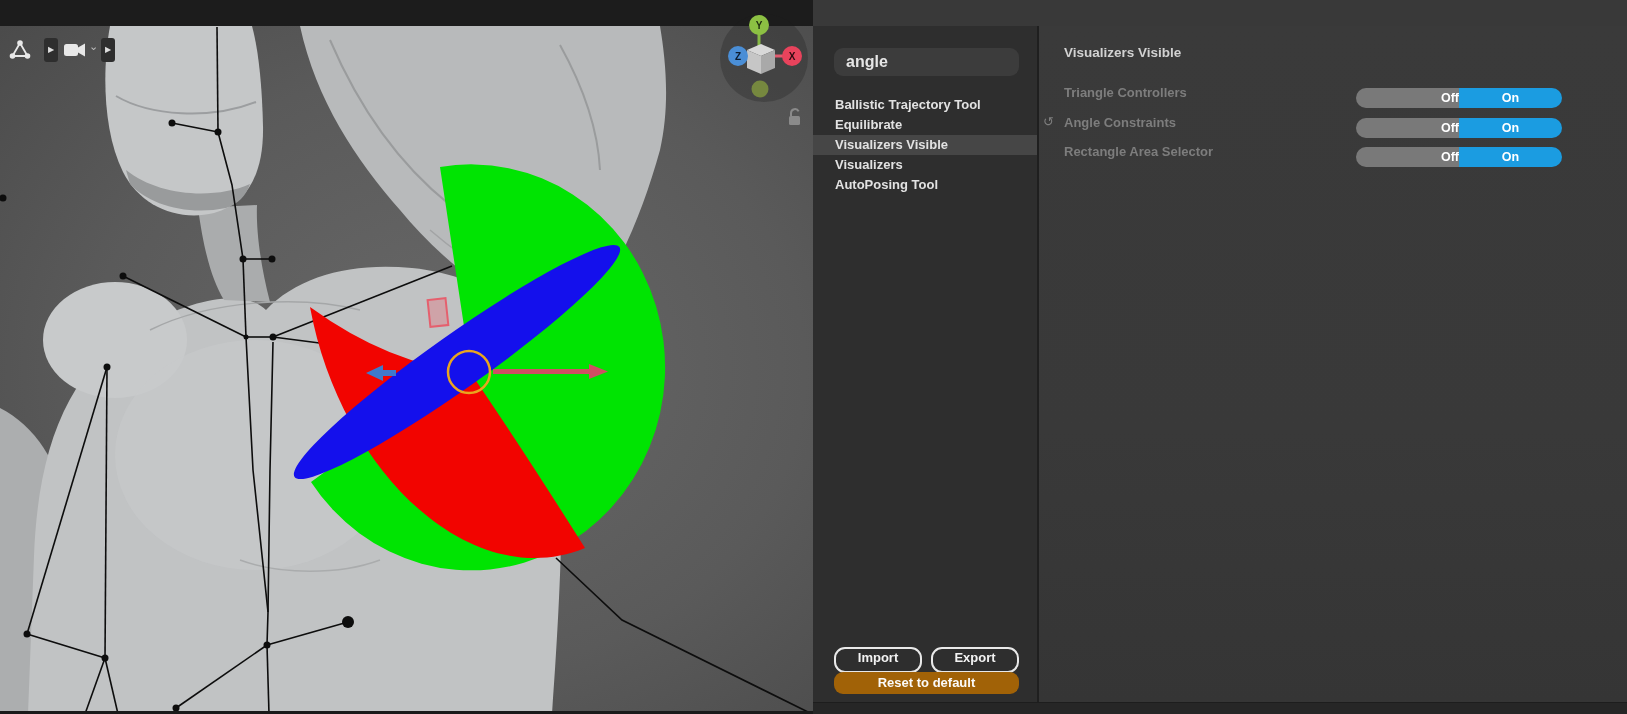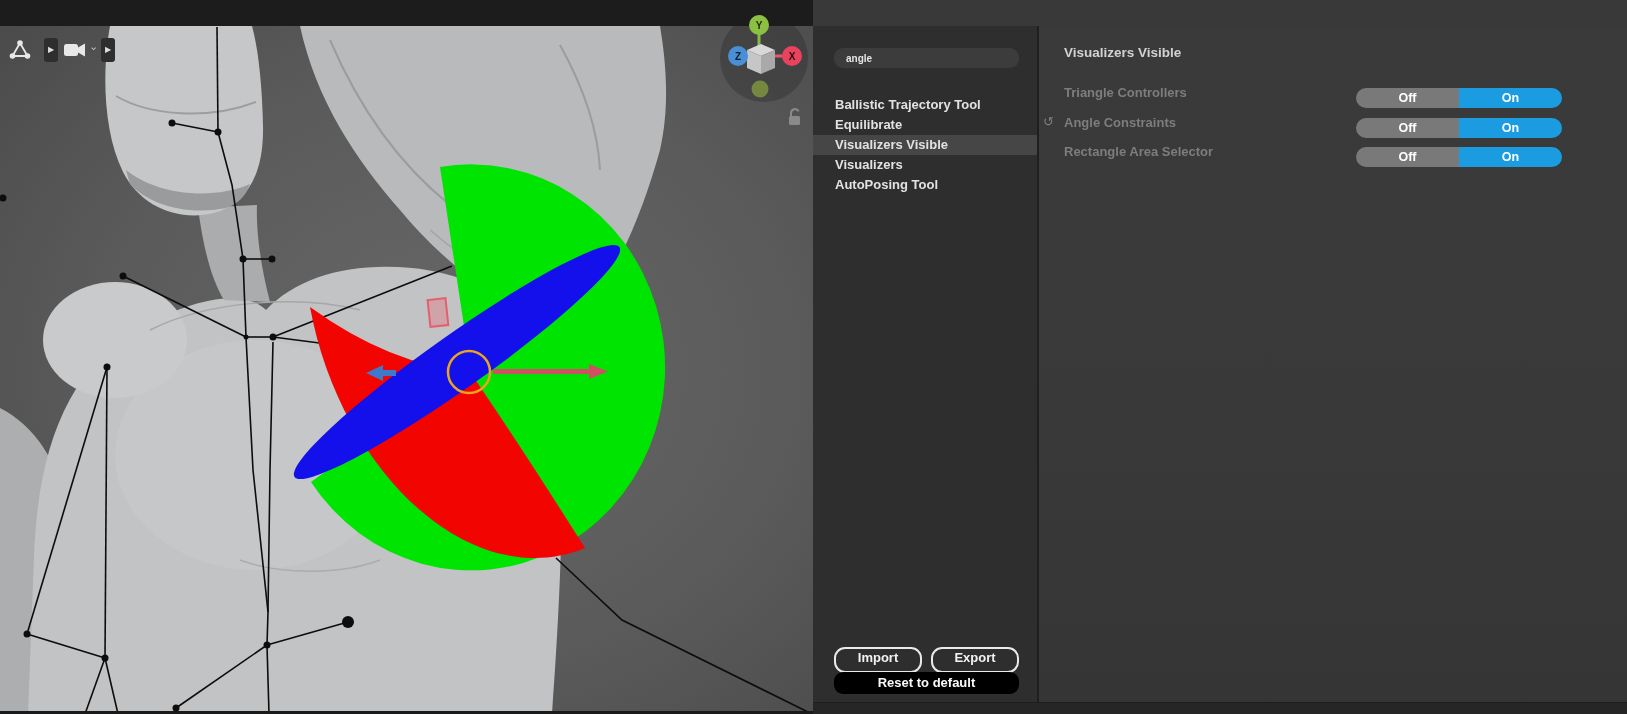--- a/index.html
+++ b/index.html
@@ -45,55 +45,55 @@
   .panel-title { position:absolute; left:12px; top:6px; font-size:13px; color:#cecece; }
   .panel-col { position:absolute; left:0; top:26px; width:224px; height:676px; background:#2e2e2e; }
   .panel-divider { position:absolute; left:224px; top:26px; width:2px; height:676px; background:#1f1f1f; }
   .panel-content {
     position:absolute; left:226px; top:26px; width:588px; height:676px;
     background:linear-gradient(180deg,#3a3a3a 0%, #393939 60%, #353535 100%);
   }
   .panel-bottom-strip { position:absolute; left:0; top:702px; width:814px; height:12px; background:#262626; border-top:1px solid #1d1d1d; }
   
   .search-box {
-    position:absolute; left:21px; top:22px; width:185px; height:20px;
+    position:absolute; left:21px; top:22px; width:185px; height:28px;
     background:#3c3c3c; border:none; border-radius:9px; outline:none;
-    color:#e6e6e6; font-size:10px; font-weight:600; padding:0 12px;
+    color:#e6e6e6; font-size:16px; font-weight:600; padding:0 12px;
     font-family:"Liberation Sans", sans-serif;
   }
   
   .tool-list { position:absolute; left:0; top:69px; width:224px; }
   .tool-item {
     position:relative; height:20px; line-height:20px; padding-left:22px;
     font-size:13px; font-weight:700; color:#e2e2e2; white-space:nowrap; cursor:default;
   }
   .tool-item.selected { background:#464646; }
   
   .btn-outline {
     position:absolute; height:26px; border:2px solid #e9e9e9; border-radius:11px;
     background:transparent; color:#f2f2f2; font-size:13px; font-weight:700;
     text-align:center; line-height:18px; cursor:default;
   }
   .btn-import { left:21px; top:621px; width:88px; }
   .btn-export { left:118px; top:621px; width:88px; }
   .btn-reset {
     position:absolute; left:21px; top:646px; width:185px; height:22px;
-    background:#000000; border-radius:9px; color:#fbfbfb; font-size:13px; font-weight:700;
+    background:#a16207; border-radius:9px; color:#fbfbfb; font-size:13px; font-weight:700;
     text-align:center; line-height:22px; cursor:default;
   }
   
   .detail-heading { position:absolute; left:25px; top:19px; font-size:13.5px; font-weight:700; color:#d2d2d2; }
   .detail-row-label { position:absolute; left:25px; font-size:13px; font-weight:700; color:#7d7d7d; white-space:nowrap; }
   .row-icon { position:absolute; left:4px; font-size:13px; font-weight:400; color:#7d7d7d; }
   .toggle { position:absolute; left:317px; width:206px; height:20px; display:flex; }
   .toggle .half {
     width:103px; height:20px; font-size:12.5px; font-weight:700; color:#ffffff;
     text-align:center; line-height:20px; cursor:default;
   }
-  .toggle .off { background:#797979; border-radius:10px 0 0 10px; }
+  .toggle .off { background:#797979; border-radius:10px 0 0 10px;text-align:right; }
   .toggle .on  { background:#1b9ce1; border-radius:0 10px 10px 0; }
 </style>
 </head>
 <body>
 
 <div class="app">
 
 
   <div class="viewport">
     <svg width="813" height="688" viewBox="0 26 813 688">

